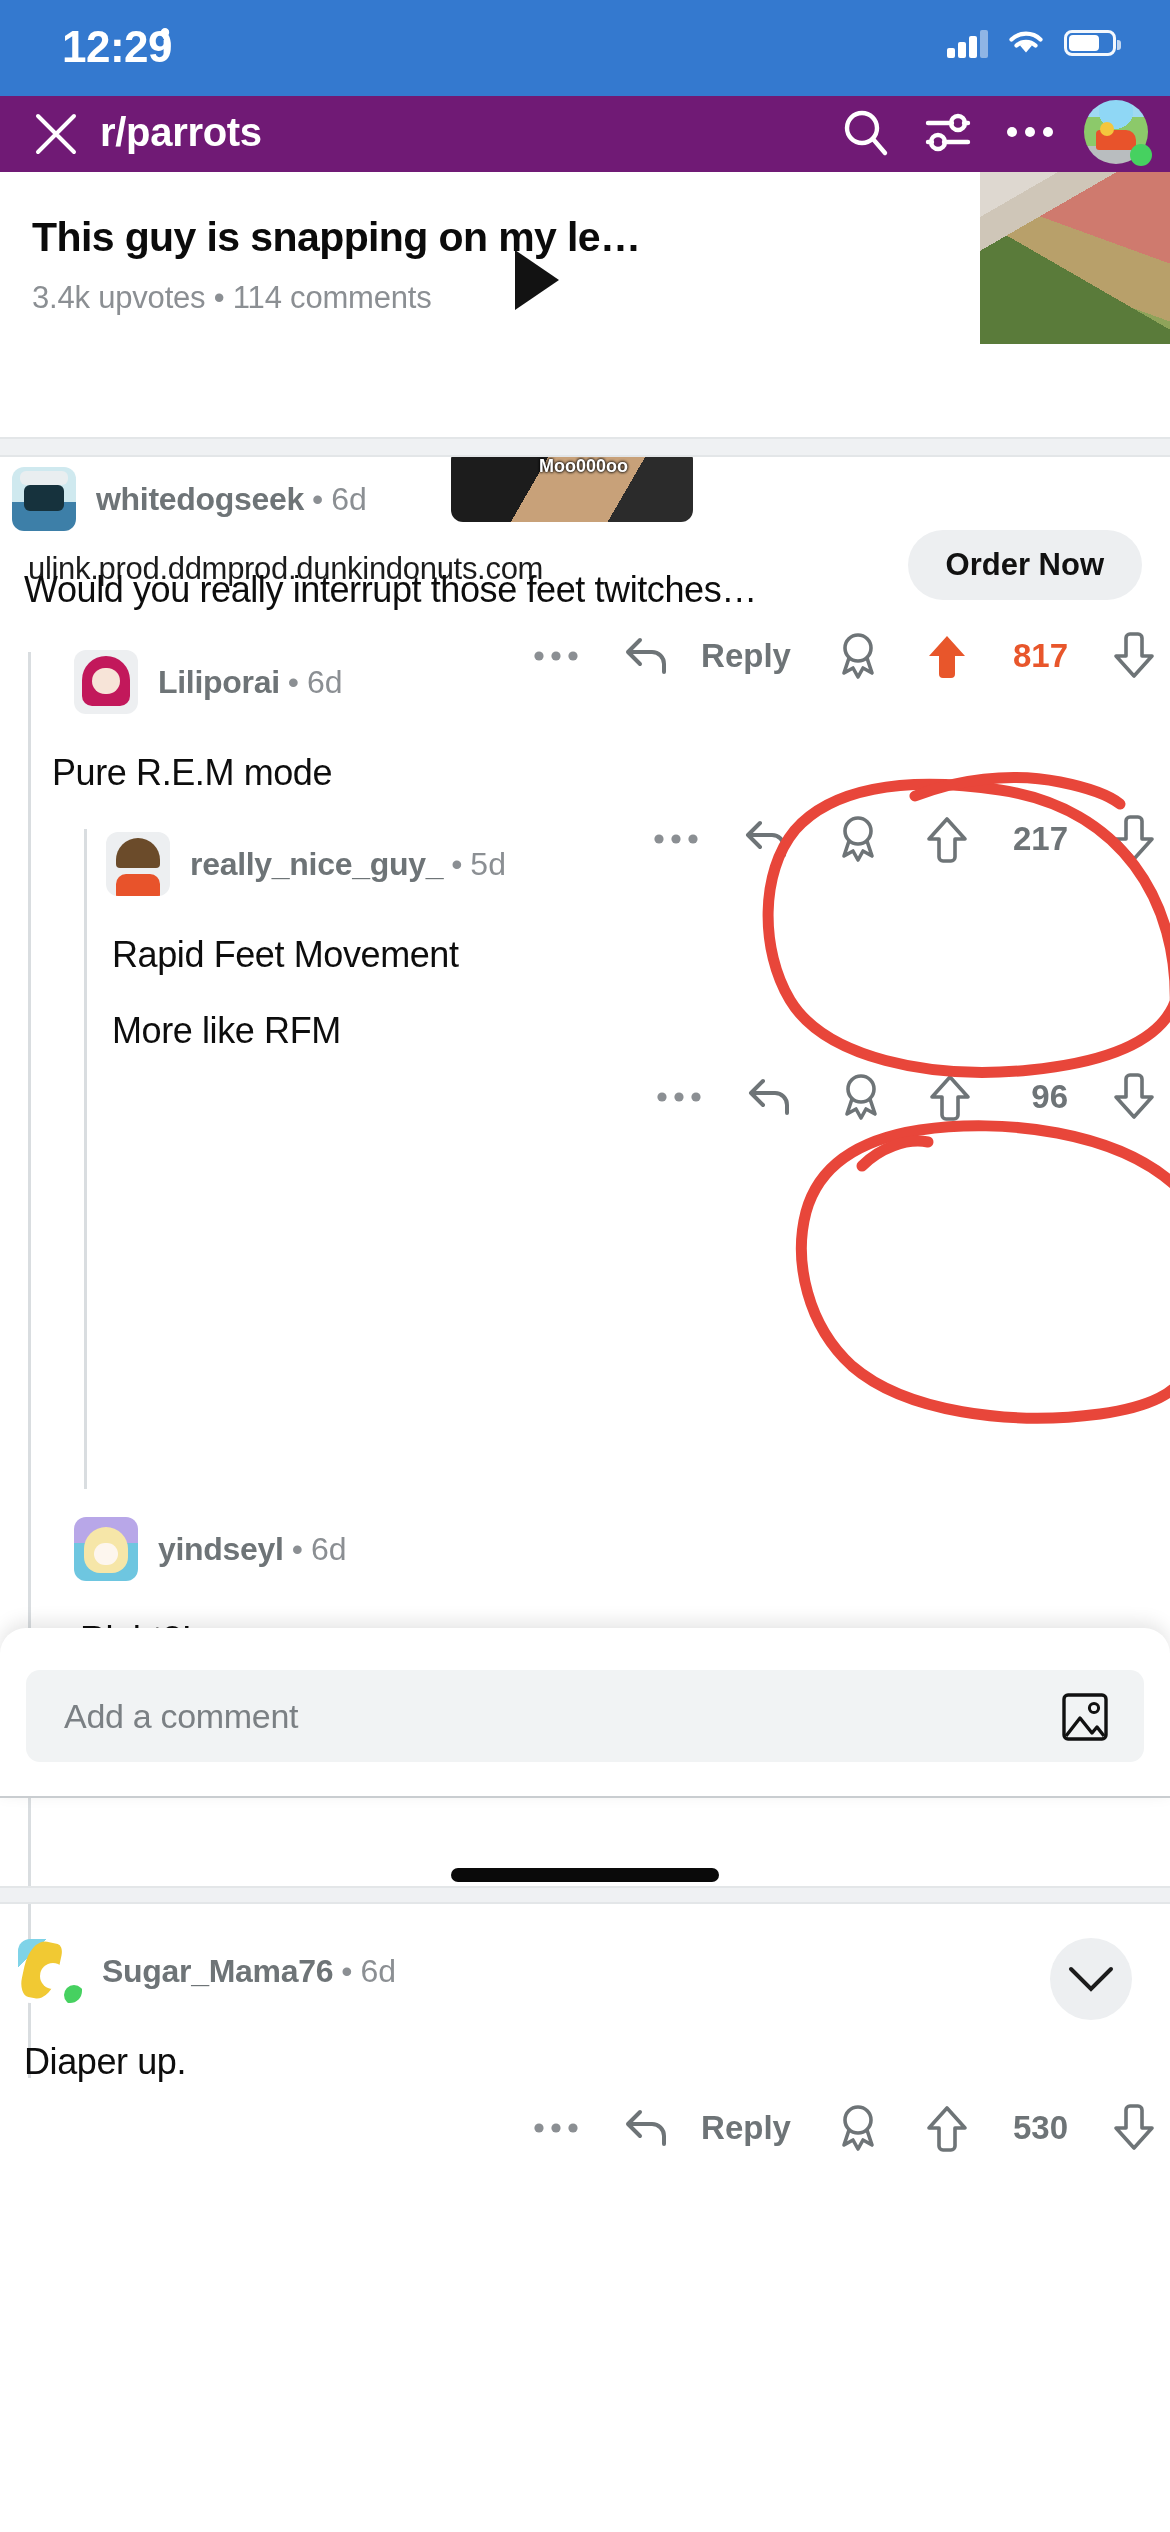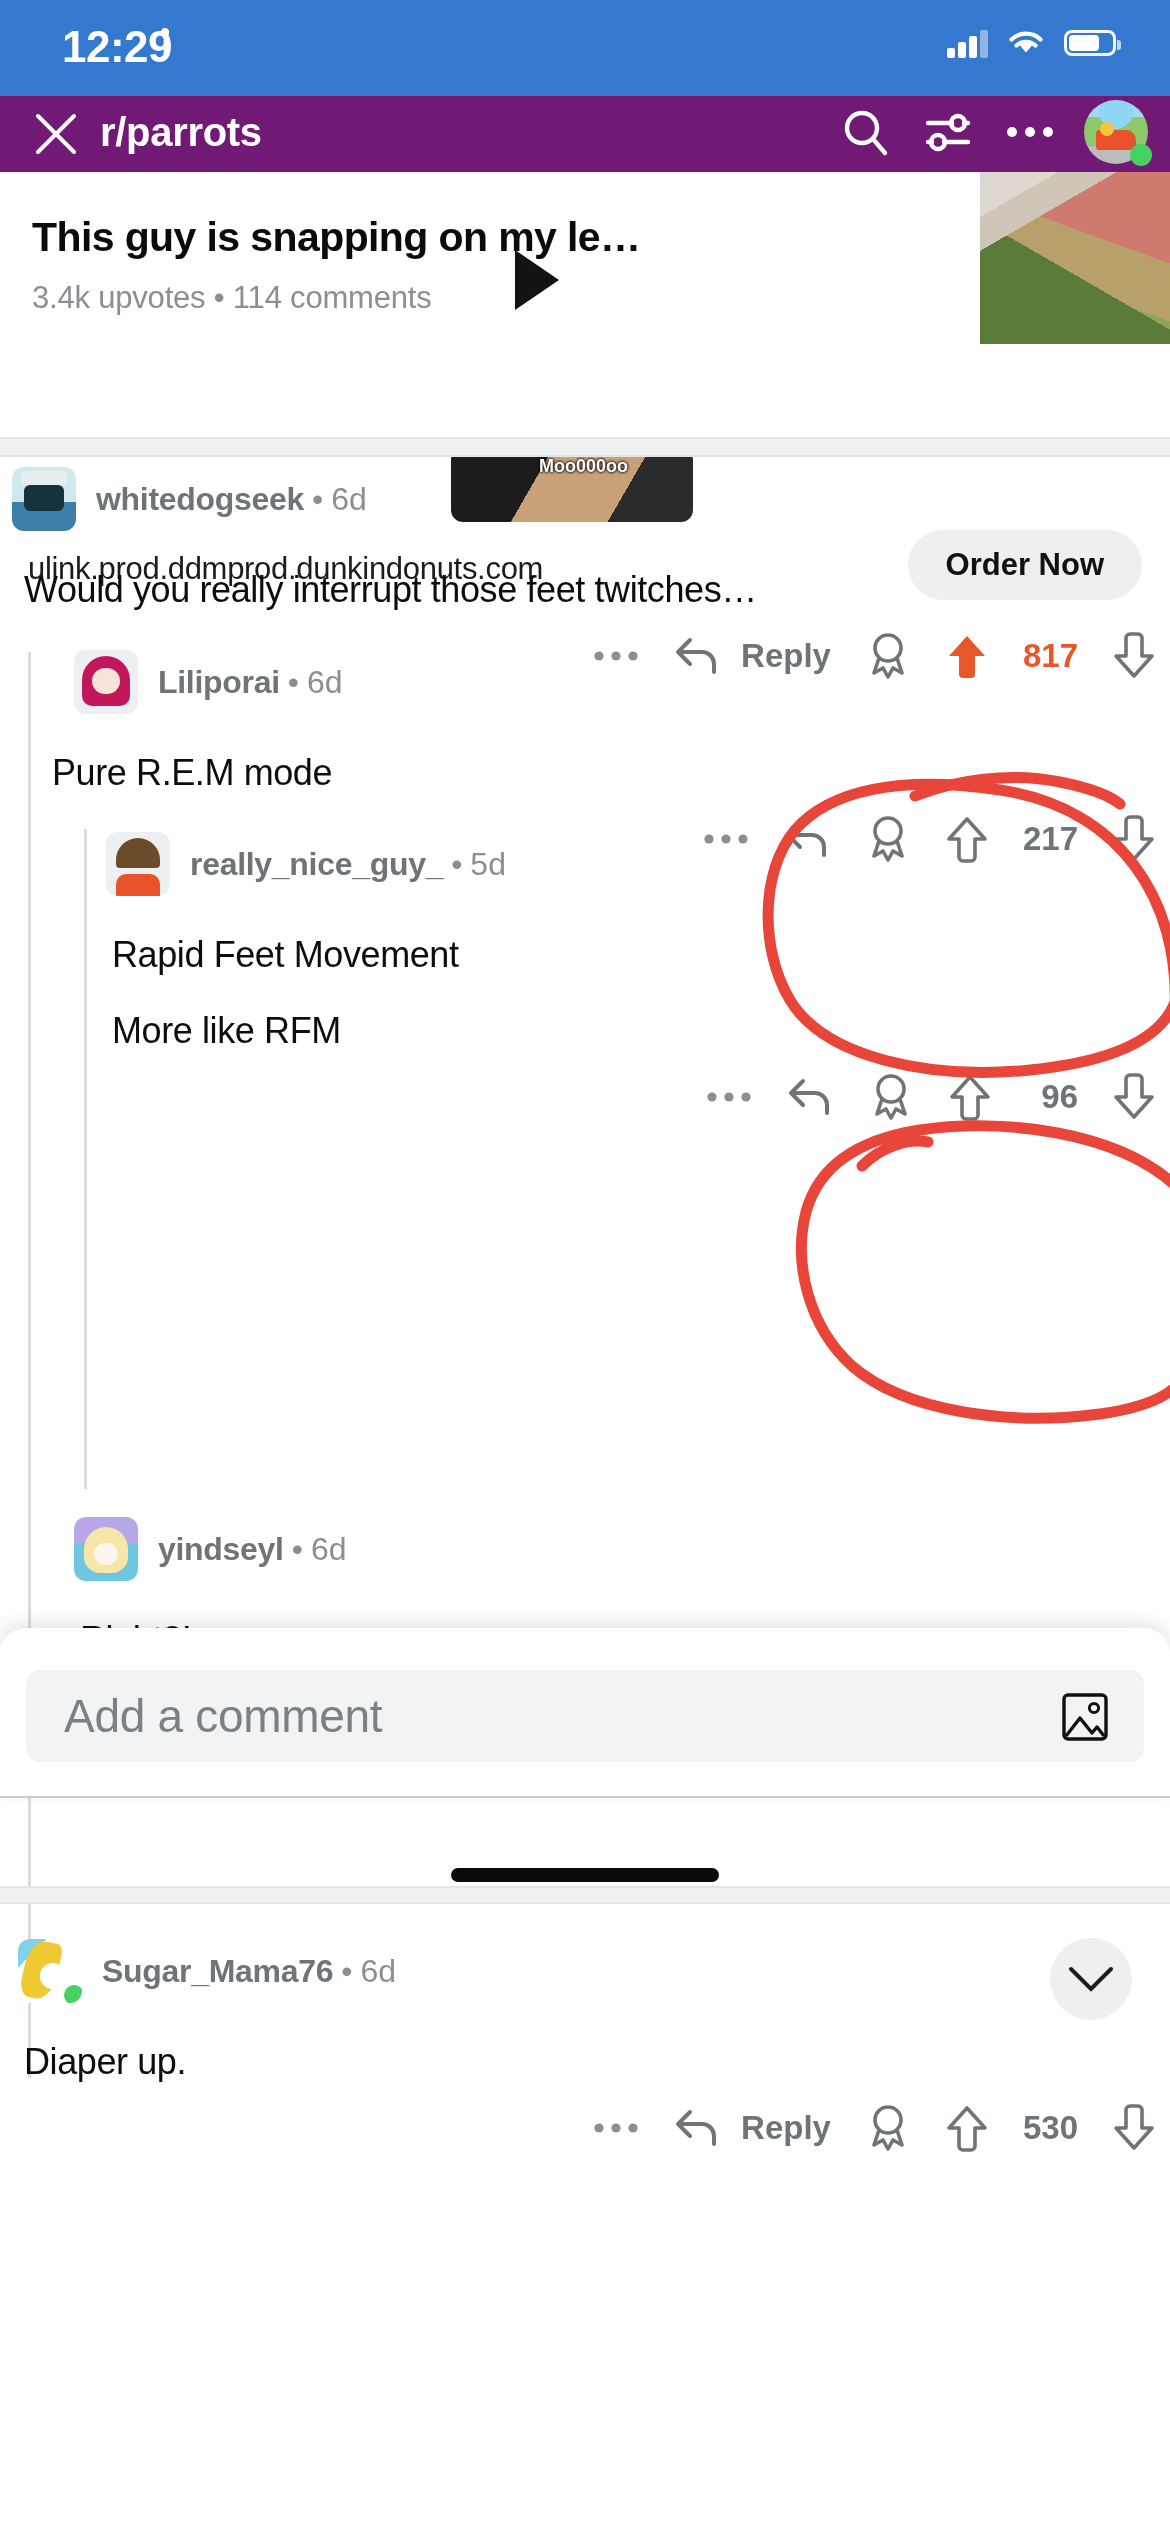--- a/index.html
+++ b/index.html
@@ -173,21 +173,21 @@
     margin-left: 20px; white-space:nowrap;
   }
   .c-dot { font-size:32px;color:#8b8f93;margin:0 8px; }
   .c-time { font-size:32px;color:#8b8f93; }
   .c-body {
     font-size: 36px; color:#0d0d0d; letter-spacing:-0.4px; line-height: 1.28;
   }
   .c-body p + p { margin-top: 30px; }
   .c-actions {
     display:flex;align-items:center;justify-content:flex-end;
-    gap: 34px; height: 86px; padding-right: 14px;
+    gap: 44px; height: 86px; padding-right: 14px;
   }
   .ic { display:flex;align-items:center;justify-content:center; }
   .reply-lbl { font-size:33px;font-weight:700;color:#6E7477;margin-left:-14px; }
   .score { font-size:33px;font-weight:700;color:#6E7477;min-width:52px;text-align:right; }
   .score.up { color:#E8562B; }
   .thread-line {
     position:absolute; top:0; bottom:0; width:3px; background:#D9DDE0;
   }
 
   
@@ -214,21 +214,21 @@
     background:#ffffff; border-radius: 26px 26px 0 0;
     box-shadow: 0 -6px 18px rgba(0,0,0,.10);
     border-bottom: 2px solid #C9CDD0;
   }
   #composer-field {
     position:absolute; left: 26px; top: 42px;
     width: 1118px; height: 92px; border-radius: 14px;
     background:#F1F3F4; display:flex;align-items:center;
   }
   #composer-placeholder {
-    margin-left: 38px; font-size: 46px; color:#7b8084; letter-spacing:-0.3px;
+    margin-left: 38px; font-size: 34px; color:#7b8084; letter-spacing:-0.3px;
   }
   #composer-img-btn {
     position:absolute; right: 34px; top: 22px;
     width: 50px; height: 50px;
   }
   #homebar {
     position:absolute; left:50%; transform:translateX(-50%);
     bottom: 34px; width: 268px; height: 14px; border-radius: 8px; background:#0a0a0a;
   }
 

